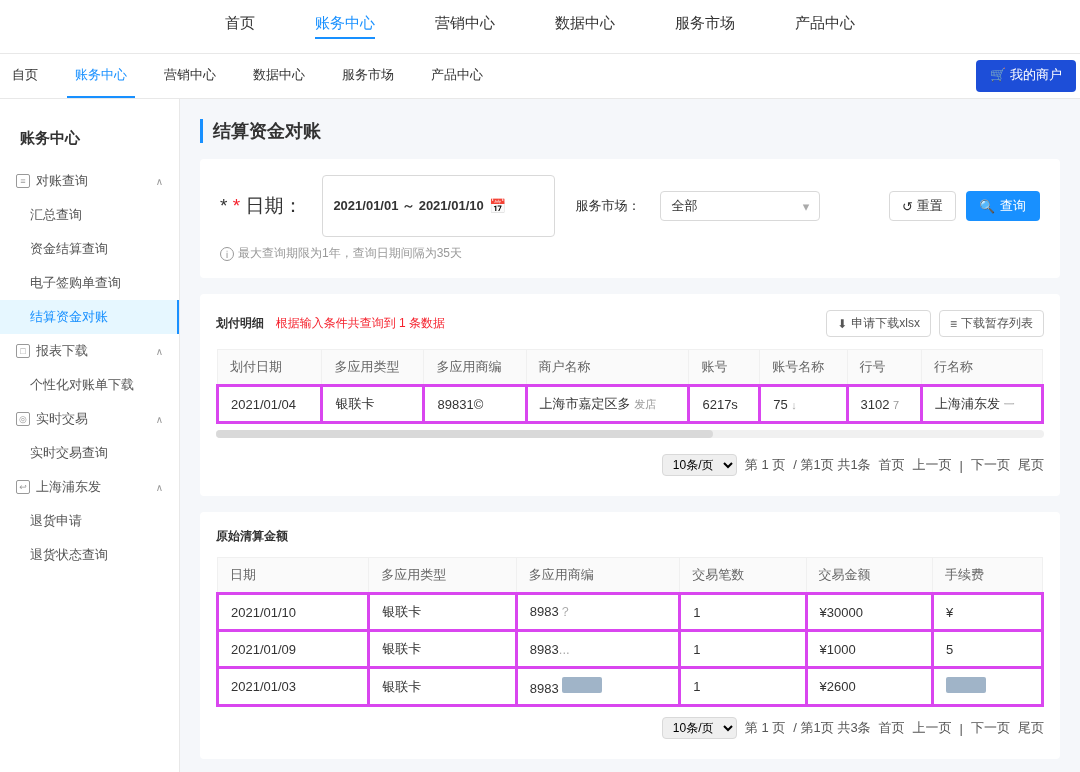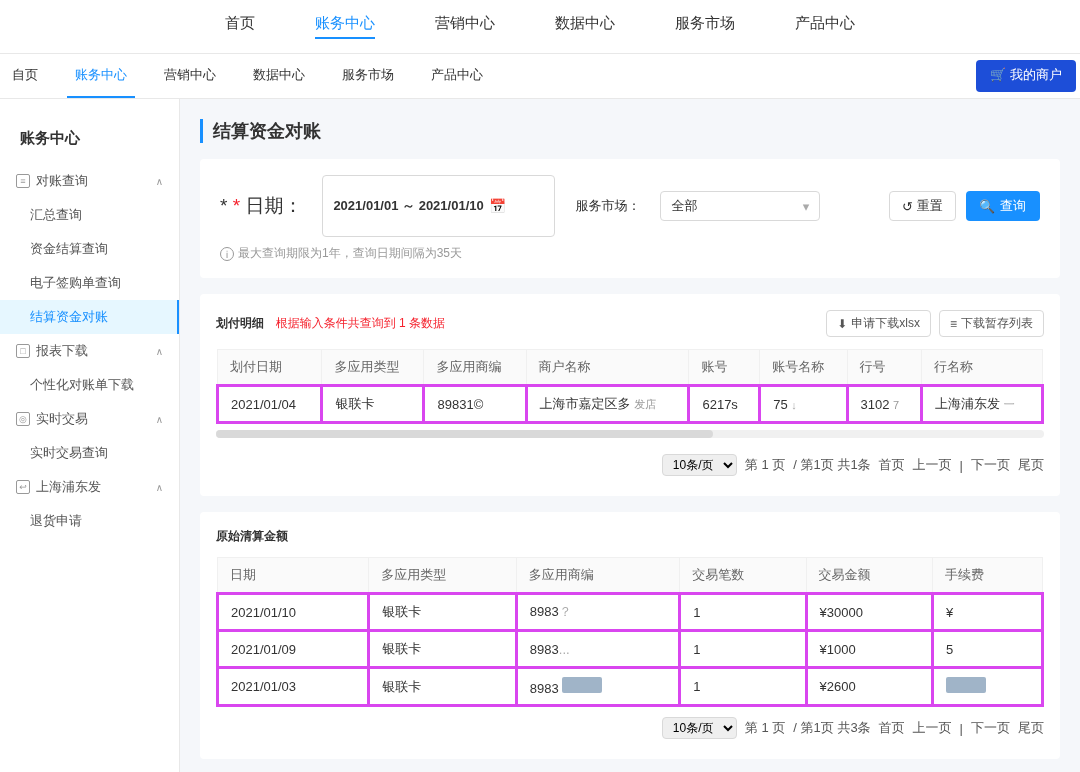--- a/index.html
+++ b/index.html
@@ -142,20 +142,21 @@
 
     <div class="sidebar-group">
       <div class="sidebar-group-header">
         <span style="display:flex;align-items:center;gap:6px;">
           <span class="icon-square">↩</span>
           <span>上海浦东发</span>
         </span>
         <span class="chevron">∧</span>
       </div>
       <div class="sidebar-item">退货申请</div>
+      <div class="sidebar-item">退货状态查询</div>
     </div>
   </div>
 
   <div class="content">
 
     <div class="page-title">结算资金对账</div>
 
     <div class="search-form">
       <div class="search-row">
         <label class="search-label" style="color:#333;font-size:19px;">

